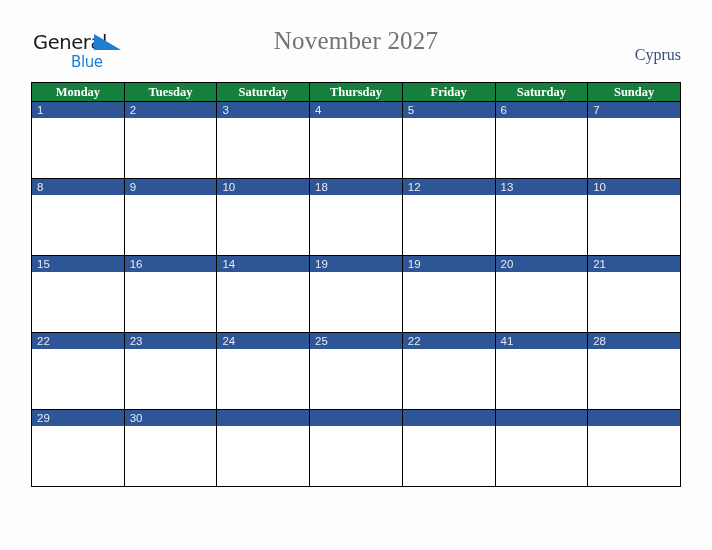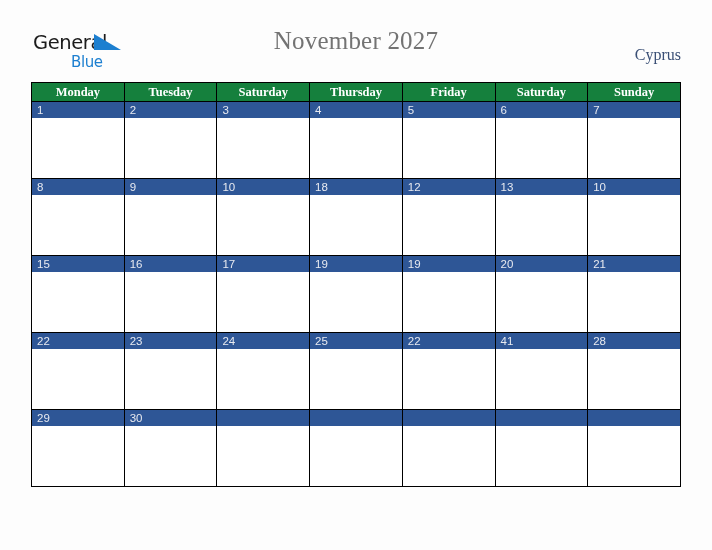--- a/index.html
+++ b/index.html
@@ -276,21 +276,21 @@
           </div>
         </td>
         <td>
           <div class="day-cell-inner">
             <div class="date-bar">16</div>
             <div class="date-body"></div>
           </div>
         </td>
         <td>
           <div class="day-cell-inner">
-            <div class="date-bar">17</div>
+            <div class="date-bar">14</div>
             <div class="date-body"></div>
           </div>
         </td>
         <td>
           <div class="day-cell-inner">
             <div class="date-bar">19</div>
             <div class="date-body"></div>
           </div>
         </td>
         <td>

